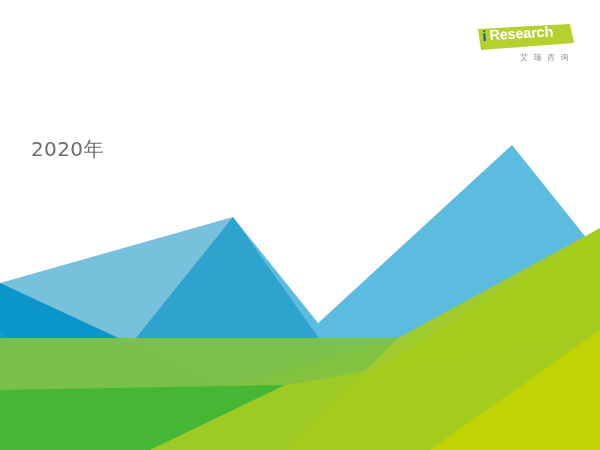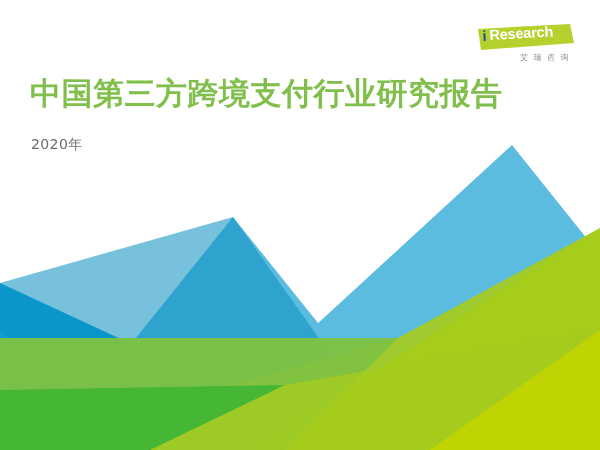--- a/index.html
+++ b/index.html
@@ -89,21 +89,21 @@
     color: #80bf4b;
     letter-spacing: 0.5px;
     white-space: nowrap;
     line-height: 1.25;
     font-family: "DejaVu Sans", "Liberation Sans", sans-serif;
   }
   #subtitle {
     position: absolute;
     left: 31px;
     top: 136px;
-    font-size: 14px;
+    font-size: 20px;
     color: #6d6d6d;
     letter-spacing: 0.4px;
     white-space: nowrap;
     font-family: "DejaVu Sans", "Liberation Sans", sans-serif;
   }
 </style>
 </head>
 <body>
 
 <div id="cover">
@@ -134,17 +134,16 @@
 
   <div id="logo-block">
     <svg id="logo-badge" viewBox="0 0 96 26" preserveAspectRatio="none">
       <polygon points="0,5 92,0 96,19 3,26" fill="#B5D12E"></polygon>
     </svg>
     <span class="logo-i">i</span>
     <span class="logo-word">Research</span>
     <div id="logo-sub">艾瑞咨询</div>
   </div>
 
-  <div id="title">中国第三方跨境支付行业研究报告</div>
 
   <div id="subtitle">2020年</div>
 
 </div>
 
 </body></html>

